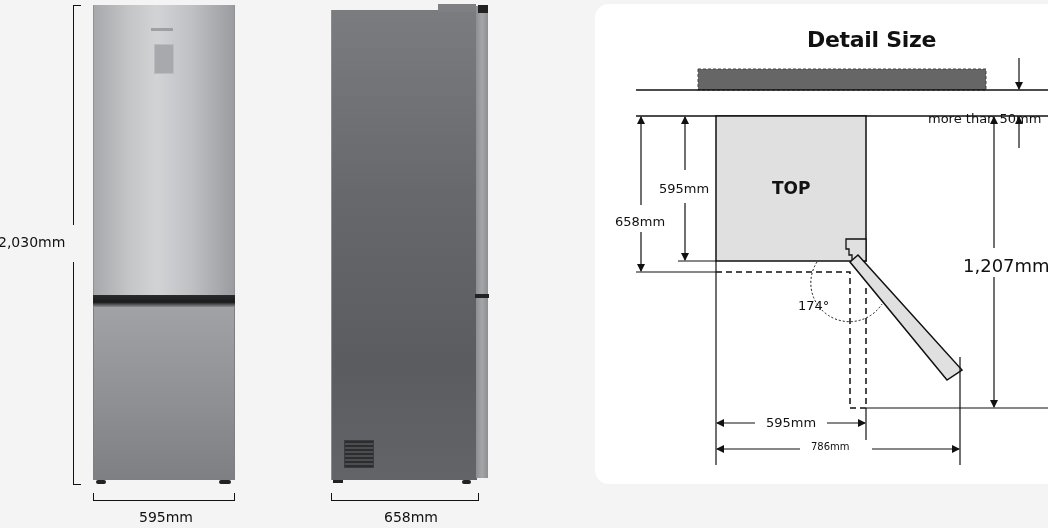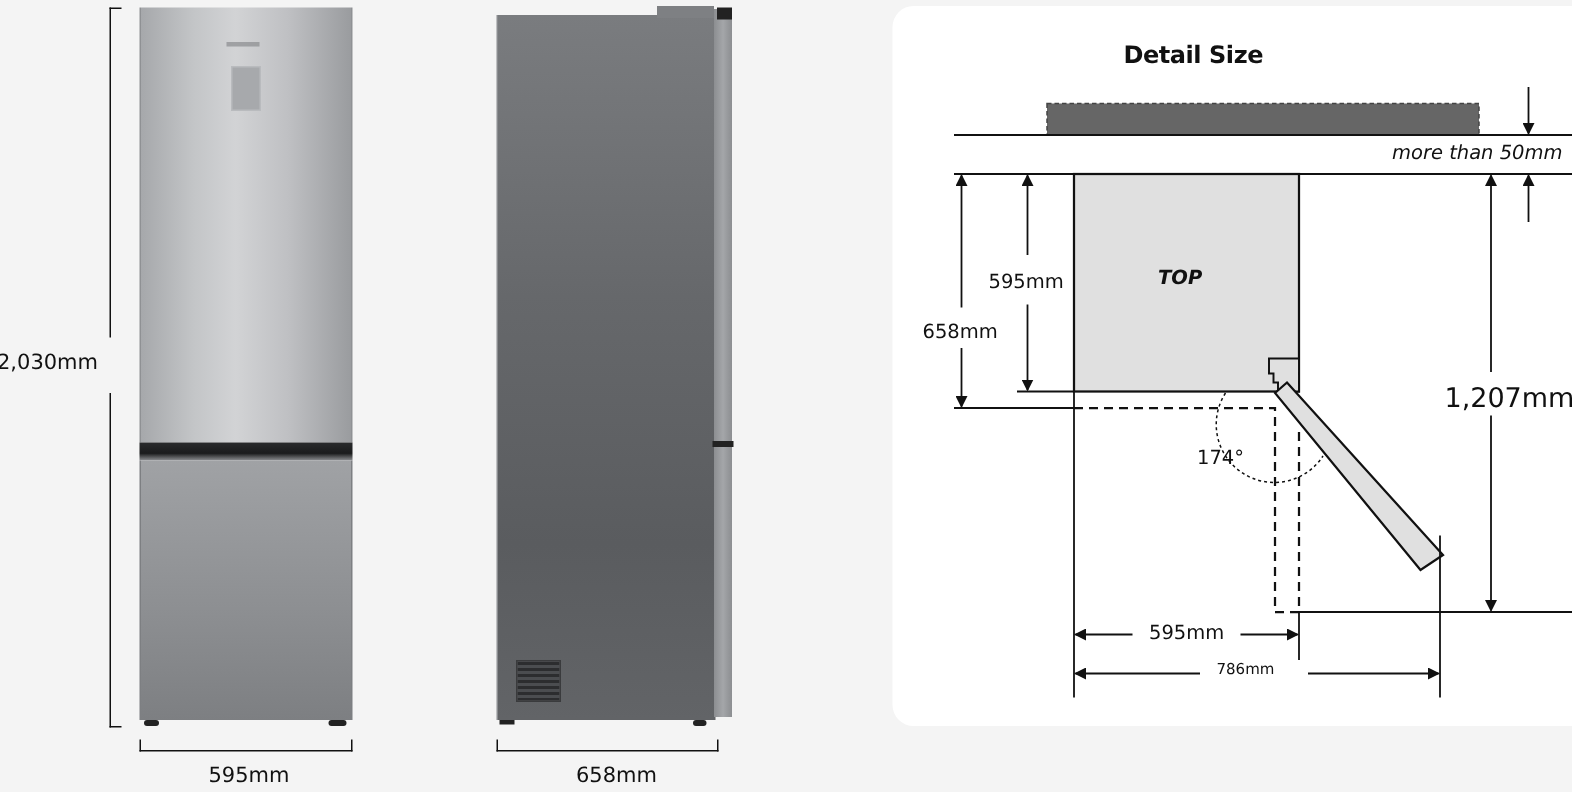--- a/index.html
+++ b/index.html
@@ -1,20 +1,20 @@
 <!DOCTYPE html>
 <html><head>
 <meta charset="utf-8">
 <style>
   html,body{margin:0;padding:0;}
   body{width:1048px;height:528px;background:#f4f4f4;position:relative;overflow:hidden;font-family:"DejaVu Sans","Liberation Sans",sans-serif;color:#111;}
   .abs{position:absolute;}
   .lbl{position:absolute;font-size:14px;color:#111;white-space:nowrap;}
   .card{position:absolute;left:595px;top:4px;width:470px;height:480px;background:#fff;border-radius:14px;}
-  .title{position:absolute;left:749px;top:27px;font-size:16px;font-weight:bold;color:#111;letter-spacing:-0.3px;}
+  .title{position:absolute;left:807px;top:27px;font-size:22px;font-weight:bold;color:#111;letter-spacing:-0.3px;}
   svg{position:absolute;left:0;top:0;}
 </style>
 </head>
 <body>
 
 <div>
 
   <div class="abs" style="left:73px;top:5px;width:7px;height:219px;border-left:1.5px solid #111;border-top:1.5px solid #111;"></div>
   <div class="abs" style="left:73px;top:262px;width:7px;height:222px;border-left:1.5px solid #111;border-bottom:1.5px solid #111;"></div>
   <div class="lbl" style="left:-2px;top:234px;font-size:14px;">2,030mm</div>
@@ -91,20 +91,20 @@
   <line x1="960" y1="357" x2="960" y2="465" stroke="#111" stroke-width="1.2"></line>
   <line x1="866" y1="408" x2="866" y2="440" stroke="#111" stroke-width="1.2"></line>
 
   <line x1="755" y1="423" x2="717" y2="423" stroke="#111" stroke-width="1.2" marker-end="url(#ah)"></line>
   <line x1="827" y1="423" x2="865" y2="423" stroke="#111" stroke-width="1.2" marker-end="url(#ah)"></line>
 
   <line x1="800" y1="449" x2="717" y2="449" stroke="#111" stroke-width="1.2" marker-end="url(#ah)"></line>
   <line x1="872" y1="449" x2="959" y2="449" stroke="#111" stroke-width="1.2" marker-end="url(#ah)"></line>
 </svg>
 
-<div class="lbl" style="left:928px;top:95px;font-size:13px;font-style:italic;">more than 50mm</div>
-<div class="lbl" style="left:772px;top:178px;font-size:13px;font-weight:bold;font-style:italic;">TOP</div>
+<div class="lbl" style="left:928px;top:111px;font-size:13px;">more than 50mm</div>
+<div class="lbl" style="left:772px;top:178px;font-size:17px;font-weight:bold;">TOP</div>
 <div class="lbl" style="left:659px;top:181px;font-size:13px;">595mm</div>
 <div class="lbl" style="left:615px;top:214px;font-size:13px;">658mm</div>
 <div class="lbl" style="left:798px;top:298px;font-size:13px;">174°</div>
 <div class="lbl" style="left:963px;top:255px;font-size:18px;">1,207mm</div>
 <div class="lbl" style="left:766px;top:415px;font-size:13px;">595mm</div>
 <div class="lbl" style="left:811px;top:441px;font-size:10px;">786mm</div>
 
 </body></html>

